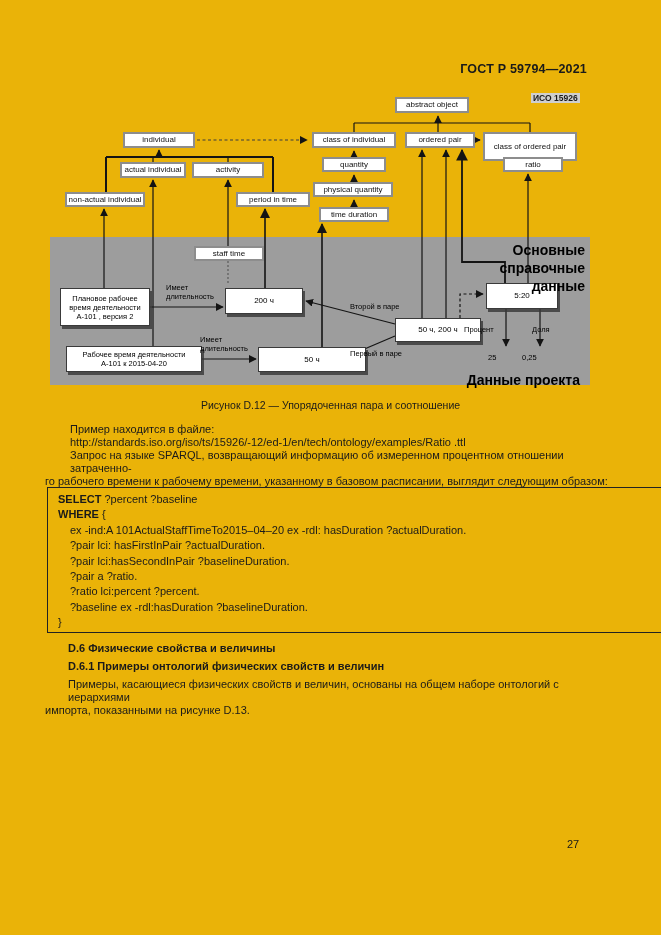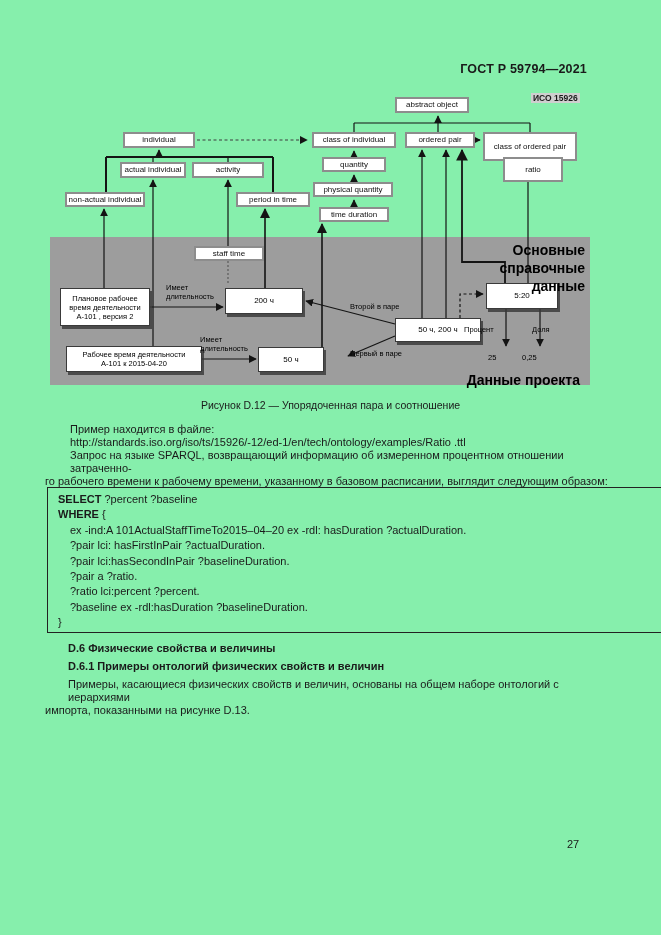--- a/index.html
+++ b/index.html
@@ -1,16 +1,16 @@
 <!DOCTYPE html>
 <html><head>
 <meta charset="utf-8">
 <style>
   html,body{margin:0;padding:0;background:#e8e8e8;}
-  #page{position:relative;width:661px;height:935px;background:#86efac;margin:0 auto;
+  #page{position:relative;width:661px;height:935px;background:#eab308;margin:0 auto;
         font-family:"Liberation Sans",sans-serif;color:#1a1a1a;overflow:hidden;}
 
   
   #doc-header{position:absolute;top:62px;left:45px;width:542px;text-align:right;
               font-weight:bold;font-size:12.5px;letter-spacing:.2px;}
 
   
   #diagram{position:absolute;left:50px;top:90px;width:540px;height:300px;}
   #band{position:absolute;left:0;top:147px;width:540px;height:148px;background:#9d9d9d;z-index:1;}
   #diagram svg{position:absolute;left:0;top:0;z-index:2;}
@@ -28,33 +28,33 @@
              background:#cfcfcf;padding:0 2px;z-index:3;}
 
   #b-abstract{left:345px;top:7px;width:74px;height:16px;}
   #b-individual{left:73px;top:42px;width:72px;height:16px;}
   #b-classind{left:262px;top:42px;width:84px;height:16px;}
   #b-ordpair{left:355px;top:42px;width:70px;height:16px;}
   #b-classord{left:433px;top:42px;width:94px;height:29px;}
   #b-actual{left:70px;top:72px;width:66px;height:16px;}
   #b-activity{left:142px;top:72px;width:72px;height:16px;}
   #b-quantity{left:272px;top:67px;width:64px;height:15px;}
-  #b-ratio{left:453px;top:67px;width:60px;height:25px;}
+  #b-ratio{left:453px;top:67px;width:60px;height:15px;}
   #b-nonactual{left:15px;top:102px;width:80px;height:15px;}
   #b-period{left:186px;top:102px;width:74px;height:15px;}
   #b-physq{left:263px;top:92px;width:80px;height:15px;}
   #b-timedur{left:269px;top:117px;width:70px;height:15px;}
   #b-staff{left:144px;top:156px;width:70px;height:15px;}
 
   #i-planned{left:10px;top:198px;width:90px;height:38px;font-size:7.5px;}
   #i-200{left:175px;top:198px;width:78px;height:26px;}
   #i-520{left:436px;top:193px;width:72px;height:26px;}
   #i-pair{left:345px;top:228px;width:86px;height:24px;}
   #i-actual{left:16px;top:256px;width:136px;height:26px;font-size:7.5px;}
-  #i-50{left:208px;top:257px;width:66px;height:25px;}
+  #i-50{left:208px;top:257px;width:108px;height:25px;}
 
   #l-hasdur1{left:116px;top:193px;width:64px;}
   #l-hasdur2{left:150px;top:245px;width:64px;}
   #l-second{left:300px;top:212px;width:76px;}
   #l-first{left:300px;top:259px;width:76px;}
   #l-percent{left:414px;top:235px;width:50px;}
   #l-share{left:482px;top:235px;width:48px;}
   #l-pval{left:438px;top:263px;width:36px;}
   #l-sval{left:472px;top:263px;width:36px;}
   #z-ref{right:5px;top:151px;width:90px;}

